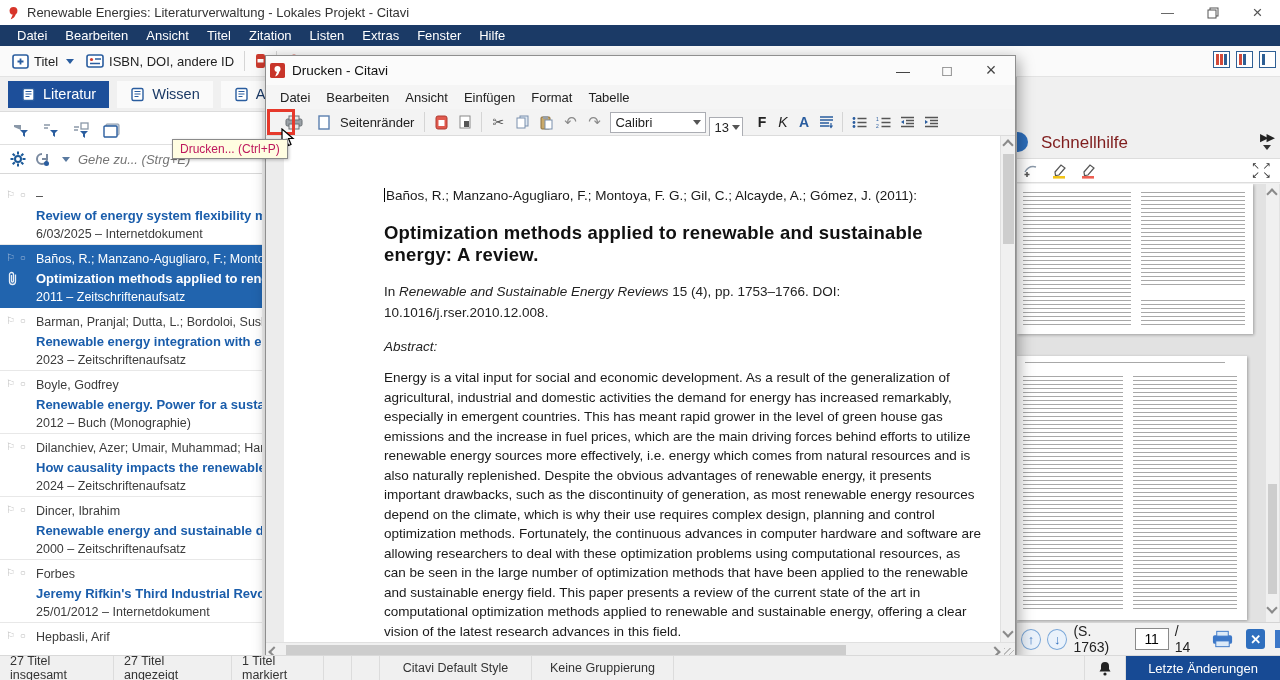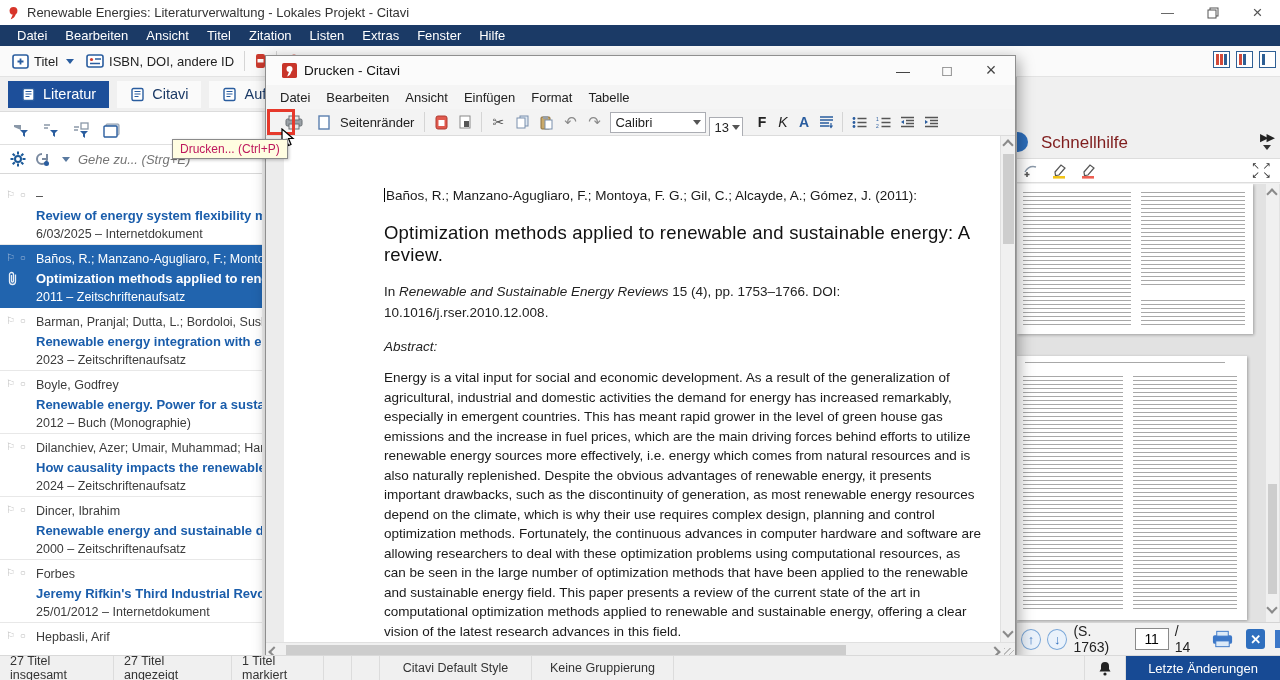--- a/index.html
+++ b/index.html
@@ -66,35 +66,35 @@
   .pdf-scroll .thumb { position:absolute; left:2px; width:9px; background:#cdcdcd; }
   .chevron { width:8px; height:8px; border-right:2px solid #8a8a8a; border-bottom:2px solid #8a8a8a; }
   .chev-up { transform:rotate(-135deg); } .chev-dn { transform:rotate(45deg); }
   .pdf-nav { position:absolute; left:0; top:545px; width:264px; height:33px; background:#f2f2f2; border-top:1px solid #d4d4d4; display:flex; align-items:center; padding-left:4px; gap:6px; font-size:14px; color:#222; }
   .navcircle { width:21px; height:21px; border-radius:50%; border:1px solid #7aa7d8; background:#eaf2fb; color:#2f6fbe; display:flex; align-items:center; justify-content:center; font-size:13px; font-weight:bold; }
   .page-box { width:34px; height:22px; background:#fff; border:1px solid #8a8a8a; text-align:center; font-size:14px; font-family:"Liberation Sans",sans-serif; }
   .fit-icon { width:20px; height:20px; background:#2f6fbe; border-radius:3px; color:#fff; font-weight:bold; display:flex; align-items:center; justify-content:center; font-size:13px; }
 
   
   .dialog { left:265px; top:55px; width:751px; height:605px; background:#fff; border:1px solid #8f8f8f; box-shadow:3px 4px 14px rgba(0,0,0,.35); z-index:20; }
-  .dlg-titlebar { position:absolute; left:0; top:0; width:100%; height:29px; background:#fbfbfb; display:flex; align-items:center; padding-left:16px; font-size:13.5px; color:#111;text-align:right; }
+  .dlg-titlebar { position:absolute; left:0; top:0; width:100%; height:29px; background:#fbfbfb; display:flex; align-items:center; padding-left:4px; font-size:13.5px; color:#111;text-align:right; }
   .dlg-controls { position:absolute; right:2px; top:0; display:flex; height:29px; }
   .dlg-controls .wbtn { width:44px; display:flex; align-items:center; justify-content:center; color:#444; font-size:14px; }
   .dlg-menubar { position:absolute; left:0; top:29px; width:100%; height:24px; background:#f5f5f5; display:flex; align-items:center; padding-left:6px; }
   .dlg-menubar span { font-size:13px; color:#222; padding:0 8px; }
   .dlg-toolbar { position:absolute; left:0; top:53px; width:100%; height:27px; background:#f3f3f3; border-bottom:1px solid #dcdcdc; display:flex; align-items:center; padding-left:16px; font-size:13px; }
   .dbtn { width:24px; height:22px; display:flex; align-items:center; justify-content:center; }
   .combo { height:21px; background:#fff; border:1px solid #abadb3; display:flex; align-items:center; justify-content:space-between; padding:0 4px; font-size:13px; }
   .red-outline { position:absolute; left:1px; top:0px; width:28px; height:26px; border:3px solid #e6392b; z-index:5; }
   .fmt { font-size:14px; width:21px; text-align:center; }
   .doc-area { position:absolute; left:0; top:80px; width:734px; height:506px; background:#fff; overflow:hidden; }
   .doc-gutter { position:absolute; left:0; top:0; width:18px; height:506px; background:#ececec; }
   .doc-page { position:absolute; left:18px; top:0; width:716px; height:506px; background:#fff; padding:50px 15px 0 100px; }
   .doc-page .cite { font-size:13.5px; line-height:19px; color:#1a1a1a; }
-  .doc-page h1 { font-size:18.5px; font-weight:normal; color:#111; margin-top:17px; letter-spacing:.2px; }
+  .doc-page h1 { font-size:18.5px; font-weight:bold; color:#111; margin-top:17px; letter-spacing:.2px; }
   .doc-page .source { font-size:13.5px; line-height:21px; margin-top:15px; }
   .doc-page .ital { font-style:italic; }
   .doc-page .abstract-label { font-style:italic; font-size:13.5px; margin-top:16px; }
   .doc-page .abstract { font-size:13.5px; line-height:19.5px; margin-top:14px; color:#1a1a1a; }
   .text-cursor { display:inline-block; width:1px; height:14px; background:#000; margin-right:1px; vertical-align:-2px; }
   .v-scroll { position:absolute; right:0; top:80px; width:15px; height:506px; background:#f0f0f0; border-left:1px solid #e0e0e0; }
   .v-scroll .thumb { position:absolute; left:2px; top:18px; width:11px; height:90px; background:#cdcdcd; }
   .v-scroll .chevron { position:absolute; left:3px; }
   .h-scroll { position:absolute; left:0; top:586px; width:749px; height:17px; background:#f0f0f0; border-top:1px solid #e0e0e0; }
   .h-scroll .thumb { position:absolute; left:20px; top:2px; width:560px; height:13px; background:#cdcdcd; }
@@ -203,21 +203,21 @@
         <path d="M4.5 4.5h6M4.5 7h6M4.5 9.5h4" stroke="#2a5d9f" stroke-width="1.1"></path>
       </svg>
       <span>Literatur</span>
     </div>
 
     <div class="tab">
       <svg width="15" height="15" viewBox="0 0 15 15">
         <rect x="2" y="1.5" width="11" height="12" rx="1.5" fill="#fff" stroke="#2a5d9f" stroke-width="1.4"></rect>
         <path d="M4.5 4.5h6M4.5 7h6M4.5 9.5h4" stroke="#2a5d9f" stroke-width="1.1"></path>
       </svg>
-      <span>Citavi</span>
+      <span>Wissen</span>
     </div>
 
     <div class="tab">
       <svg width="15" height="15" viewBox="0 0 15 15">
         <rect x="2" y="1.5" width="11" height="12" rx="1.5" fill="#fff" stroke="#2a5d9f" stroke-width="1.4"></rect>
         <path d="M4.5 4.5h6M4.5 7h6M4.5 9.5h4" stroke="#2a5d9f" stroke-width="1.1"></path>
       </svg>
       <span>Aufgaben</span>
     </div>
   </div>

